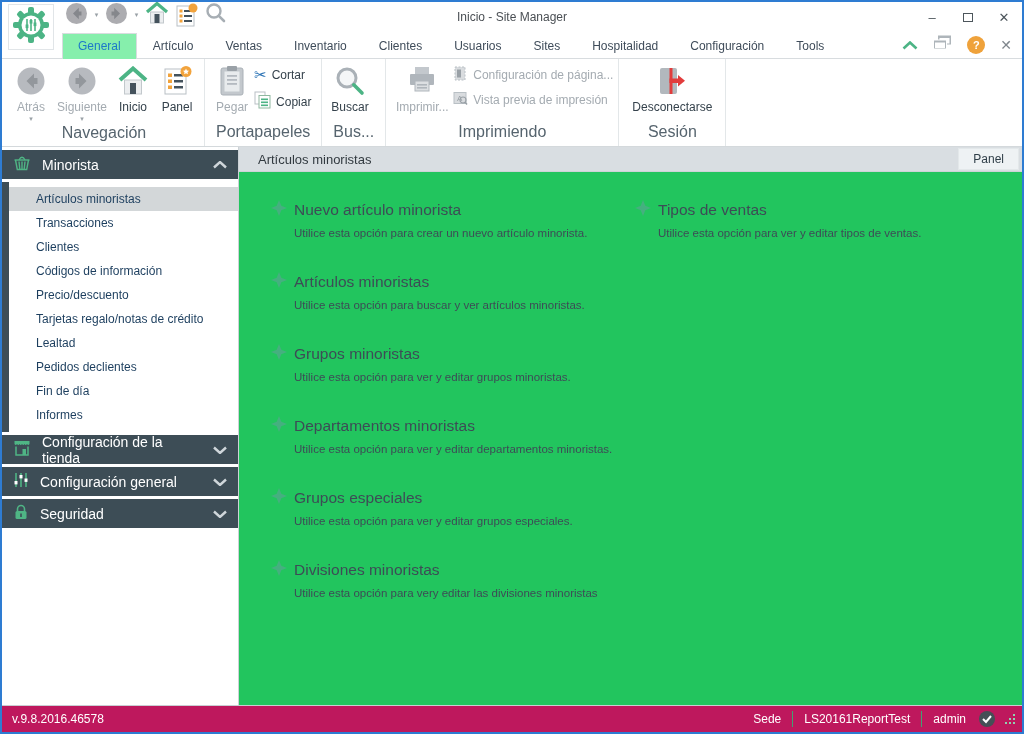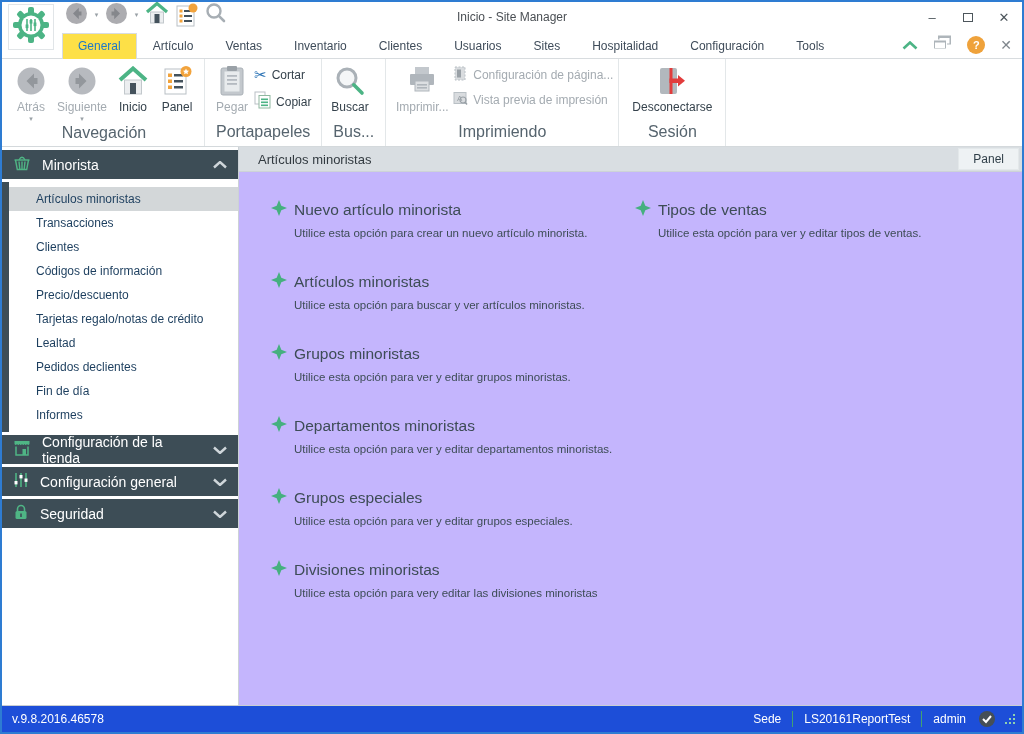--- a/index.html
+++ b/index.html
@@ -16,21 +16,21 @@
   .qat{margin-left:60px;display:flex;align-items:center;gap:1px;}
   .qat-btn{height:26px;display:flex;align-items:center;justify-content:center;padding:0 3px;}
   .qat-caret{font-size:7px;color:#9aa1a7;width:9px;text-align:center;}
   .title-text{position:absolute;left:50%;transform:translateX(-50%);top:8px;font-size:12px;color:#4a4f54;white-space:nowrap;}
   .win-controls{margin-left:auto;display:flex;height:30px;}
   .win-btn{width:36px;height:30px;display:flex;align-items:center;justify-content:center;color:#4d565c;font-size:13px;}
   .max-box{width:10px;height:9px;border:1.5px solid #4d565c;display:inline-block;}
   
   .tabrow{height:27px;display:flex;align-items:flex-end;border-bottom:1px solid #d8dcdf;padding-left:60px;position:relative;flex:0 0 auto;background:#fff;}
   .tab{padding:5px 15px 6px;font-size:12px;color:#3f4c5a;white-space:nowrap;margin-bottom:-1px;border:1px solid transparent;border-bottom:none;}
-  .tab.active{color:#1d78c9;background:#fde047;border-color:#d8dcdf;position:relative;}
+  .tab.active{color:#1d78c9;background:#86efac;border-color:#d8dcdf;position:relative;}
   .tab.active::after{content:"";position:absolute;left:0;right:0;bottom:-1px;height:1px;background:#fff;}
   .tabrow-right{position:absolute;right:10px;bottom:4px;display:flex;align-items:center;gap:15px;}
   .help-circle{width:18px;height:18px;border-radius:50%;background:#efa23b;color:#fff;font-size:11px;font-weight:bold;
     display:flex;align-items:center;justify-content:center;}
   .gray-x{color:#7f868c;font-size:14px;}
   
   .ribbon{height:88px;display:flex;background:#fff;border-bottom:1px solid #d4d9dc;flex:0 0 auto;padding-left:2px;}
   .rgroup{display:flex;flex-direction:column;border-right:1px solid #e3e7e9;padding:0 5px;}
   .rgroup-buttons{flex:1;display:flex;align-items:flex-start;}
   .rgroup-label{font-size:16px;color:#56646e;text-align:center;padding:1px 6px 5px;white-space:nowrap;}
@@ -47,29 +47,29 @@
   .sidebar{width:237px;border-right:1px solid #ccd2d6;display:flex;flex-direction:column;background:#fff;padding-top:3px;flex:0 0 auto;}
   .sect-header{height:29px;background:#3d4d56;color:#fff;display:flex;align-items:center;padding:0 11px;gap:11px;font-size:14px;margin-bottom:3px;flex:0 0 auto;}
   .sect-header .chev{margin-left:auto;display:flex;}
   .sitems{border-left:7px solid #3d4d56;padding:5px 0;margin-bottom:3px;}
   .sitem{height:24px;display:flex;align-items:center;padding-left:27px;font-size:12px;color:#1c3e5e;}
   .sitem.selected{background:#d3d7d9;}
   
   .main{flex:1;display:flex;flex-direction:column;min-width:0;}
   .panel-header{height:25px;background:#d9dee2;display:flex;align-items:center;padding-left:19px;font-size:13px;color:#323a40;border-bottom:1px solid #cdd3d7;flex:0 0 auto;}
   .panel-btn{margin-left:auto;margin-right:3px;background:#eef2f4;padding:3px 14px;font-size:12px;color:#2f3e48;border:1px solid #e3e8ea;}
-  .content{flex:1;display:flex;padding:28px 0 0 32px;background:#c4b5fd;overflow:hidden;}
+  .content{flex:1;display:flex;padding:28px 0 0 32px;background:#22c55e;overflow:hidden;}
   .ccol1{width:364px;flex:0 0 auto;}
   .ccol2{flex:1;}
   .citem{margin-bottom:33px;}
   .citem-head{display:flex;align-items:center;gap:7px;}
   .ctitle{font-size:15.5px;color:#3d4c56;}
   .cdesc{font-size:11.5px;color:#3d4c56;margin:7px 0 0 23px;}
   
-  .statusbar{height:26px;background:#1d4ed8;display:flex;align-items:center;color:#fff;font-size:12px;padding:0 6px 0 10px;flex:0 0 auto;}
+  .statusbar{height:26px;background:#be185d;display:flex;align-items:center;color:#fff;font-size:12px;padding:0 6px 0 10px;flex:0 0 auto;}
   .status-right{margin-left:auto;display:flex;align-items:center;}
   .sep{width:1px;height:16px;background:#41a173;margin:0 11px;}
   .grip{margin-left:8px;align-self:flex-end;}
 </style>
 </head>
 <body>
 
 <div class="window">
 
   <div class="titlebar">

